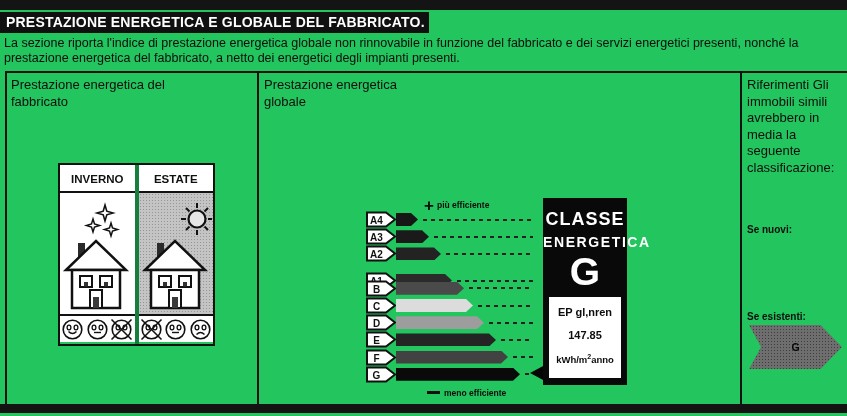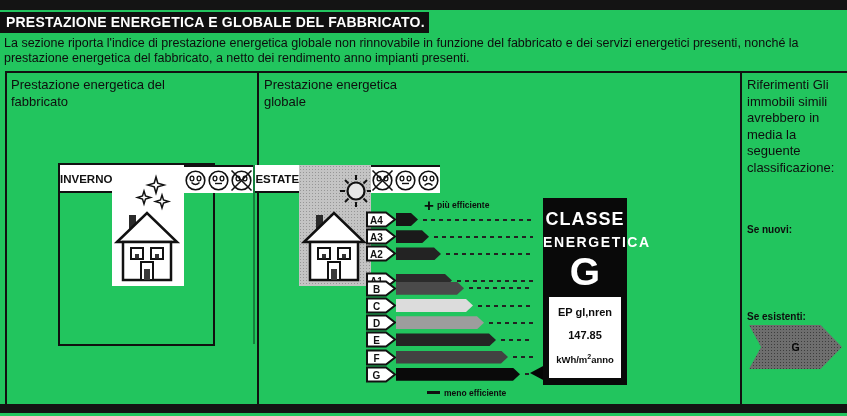--- a/index.html
+++ b/index.html
@@ -17,22 +17,22 @@
   
   .hline { position:absolute; left:5px; top:71px; width:842px; height:2px; background:#111; }
   .vline { position:absolute; top:71px; height:333px; width:2px; background:#111; }
   .bottombar { position:absolute; left:0; top:404px; width:847px; height:9px; background:#131313; }
 
   .cell-title { position:absolute; font-size:13px; line-height:16.5px; color:#0e0e0e; }
 
   
   .season-table { position:absolute; left:58px; top:163px; width:157px; height:183px;
                   border:2px solid #111; display:flex; }
-  .season-col { flex:1; display:flex; flex-direction:row; }
-  .season-col + .season-col { border-left:2px solid #15803d; }
+  .season-col { flex:1; display:flex; flex-direction:column; }
+  .season-col + .season-col { border-left:4px solid #15803d; }
   .season-head { height:28px; line-height:28px; text-align:center; font-weight:700;
                  font-size:11.5px; border-bottom:2px solid #111; background:#fff; }
   .season-body { height:121px; display:flex; align-items:center; justify-content:center; background:#fff; }
   .season-body.summer-house { background:radial-gradient(#969696 30%, #c4c4c4 31%); background-size:3px 3px; }
   .season-foot { height:28px; border-top:2px solid #111; display:flex; align-items:center;
                  justify-content:space-evenly; background:#fff; }
 
   
   .efficienza { position:absolute; font-size:8.5px; font-weight:700; color:#0d0d0d; }
   .plus-glyph { font-size:17px; font-weight:700; vertical-align:-3px; margin-right:3px; }
@@ -69,21 +69,21 @@
   .ref-arrow span { font-size:10.5px; font-weight:700; color:#050505; }
 </style>
 </head>
 <body>
 
 <div class="page">
 
   <div class="topbar"></div>
   <div class="titlebar">PRESTAZIONE ENERGETICA E GLOBALE DEL FABBRICATO.</div>
   <div class="desc" style="top:36px;">La sezione riporta l'indice di prestazione energetica globale non rinnovabile in funzione del fabbricato e dei servizi energetici presenti, nonché la</div>
-  <div class="desc" style="top:51px;">prestazione energetica del fabbricato, a netto dei rendimento anno impianti presenti.</div>
+  <div class="desc" style="top:51px;">prestazione energetica del fabbricato, a netto dei energetici degli impianti presenti.</div>
 
   <div class="hline"></div>
   <div class="vline" style="left:5px;"></div>
   <div class="vline" style="left:257px;"></div>
   <div class="vline" style="left:740px;"></div>
   <div class="bottombar"></div>
 
   <div class="cell-title" style="left:11px; top:77px; width:185px;">Prestazione energetica del fabbricato</div>
   <div class="season-table">
       <div class="season-col">

